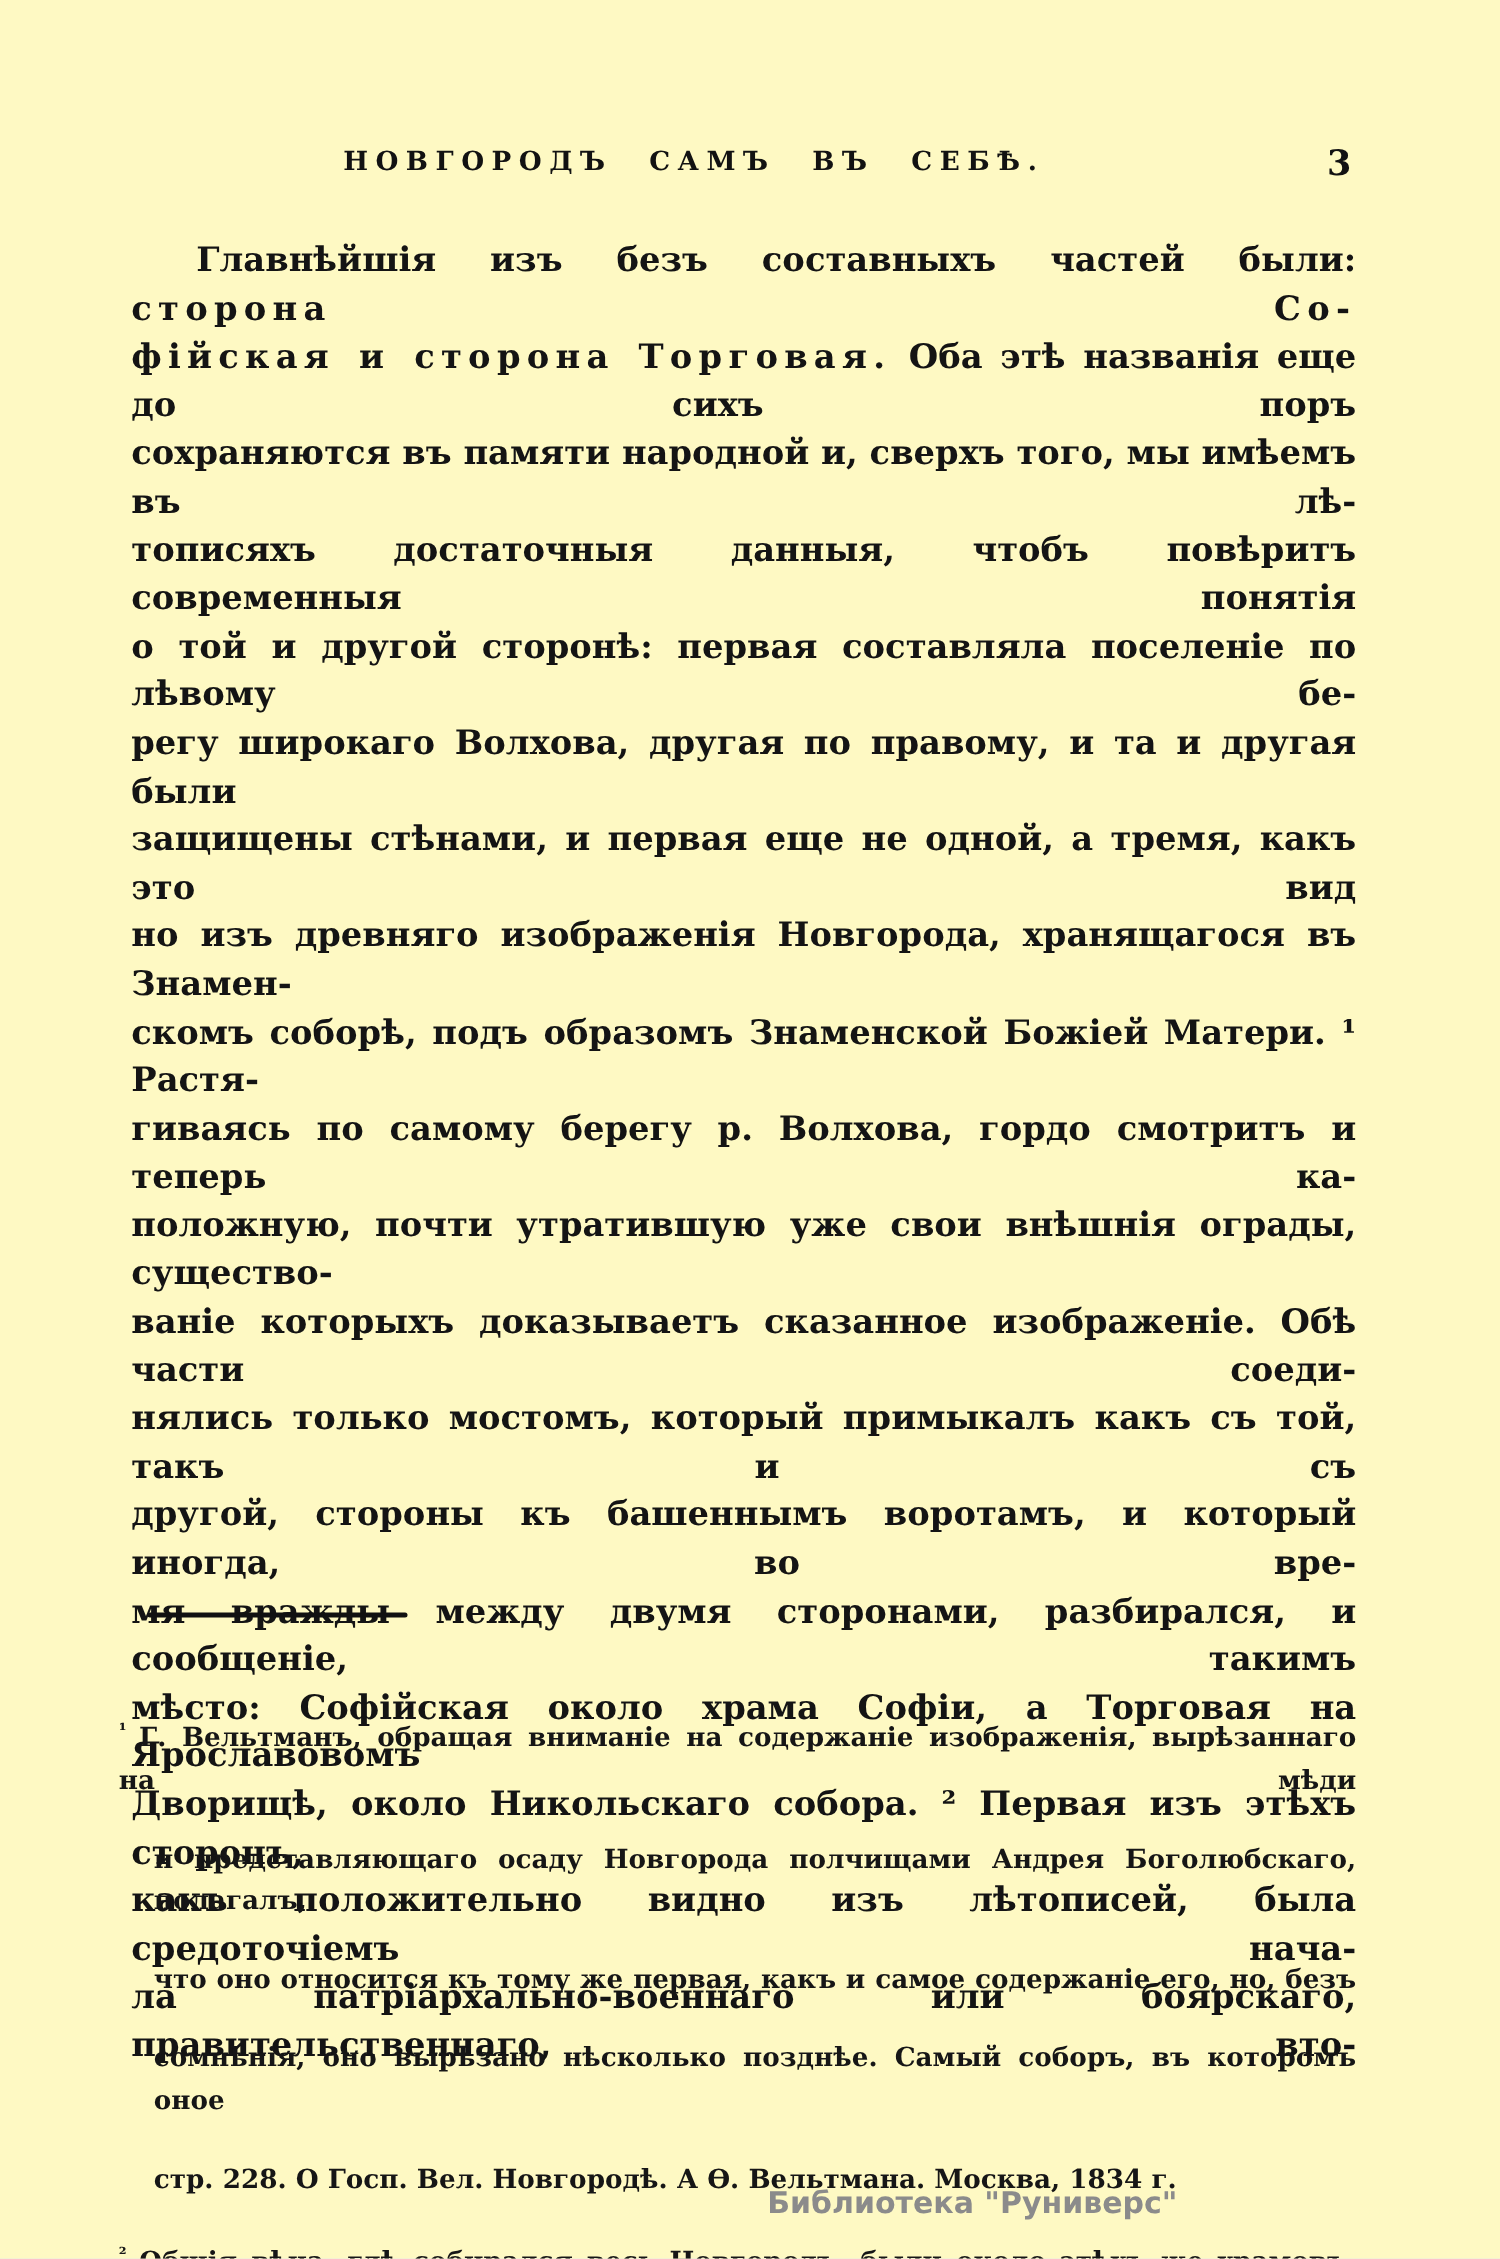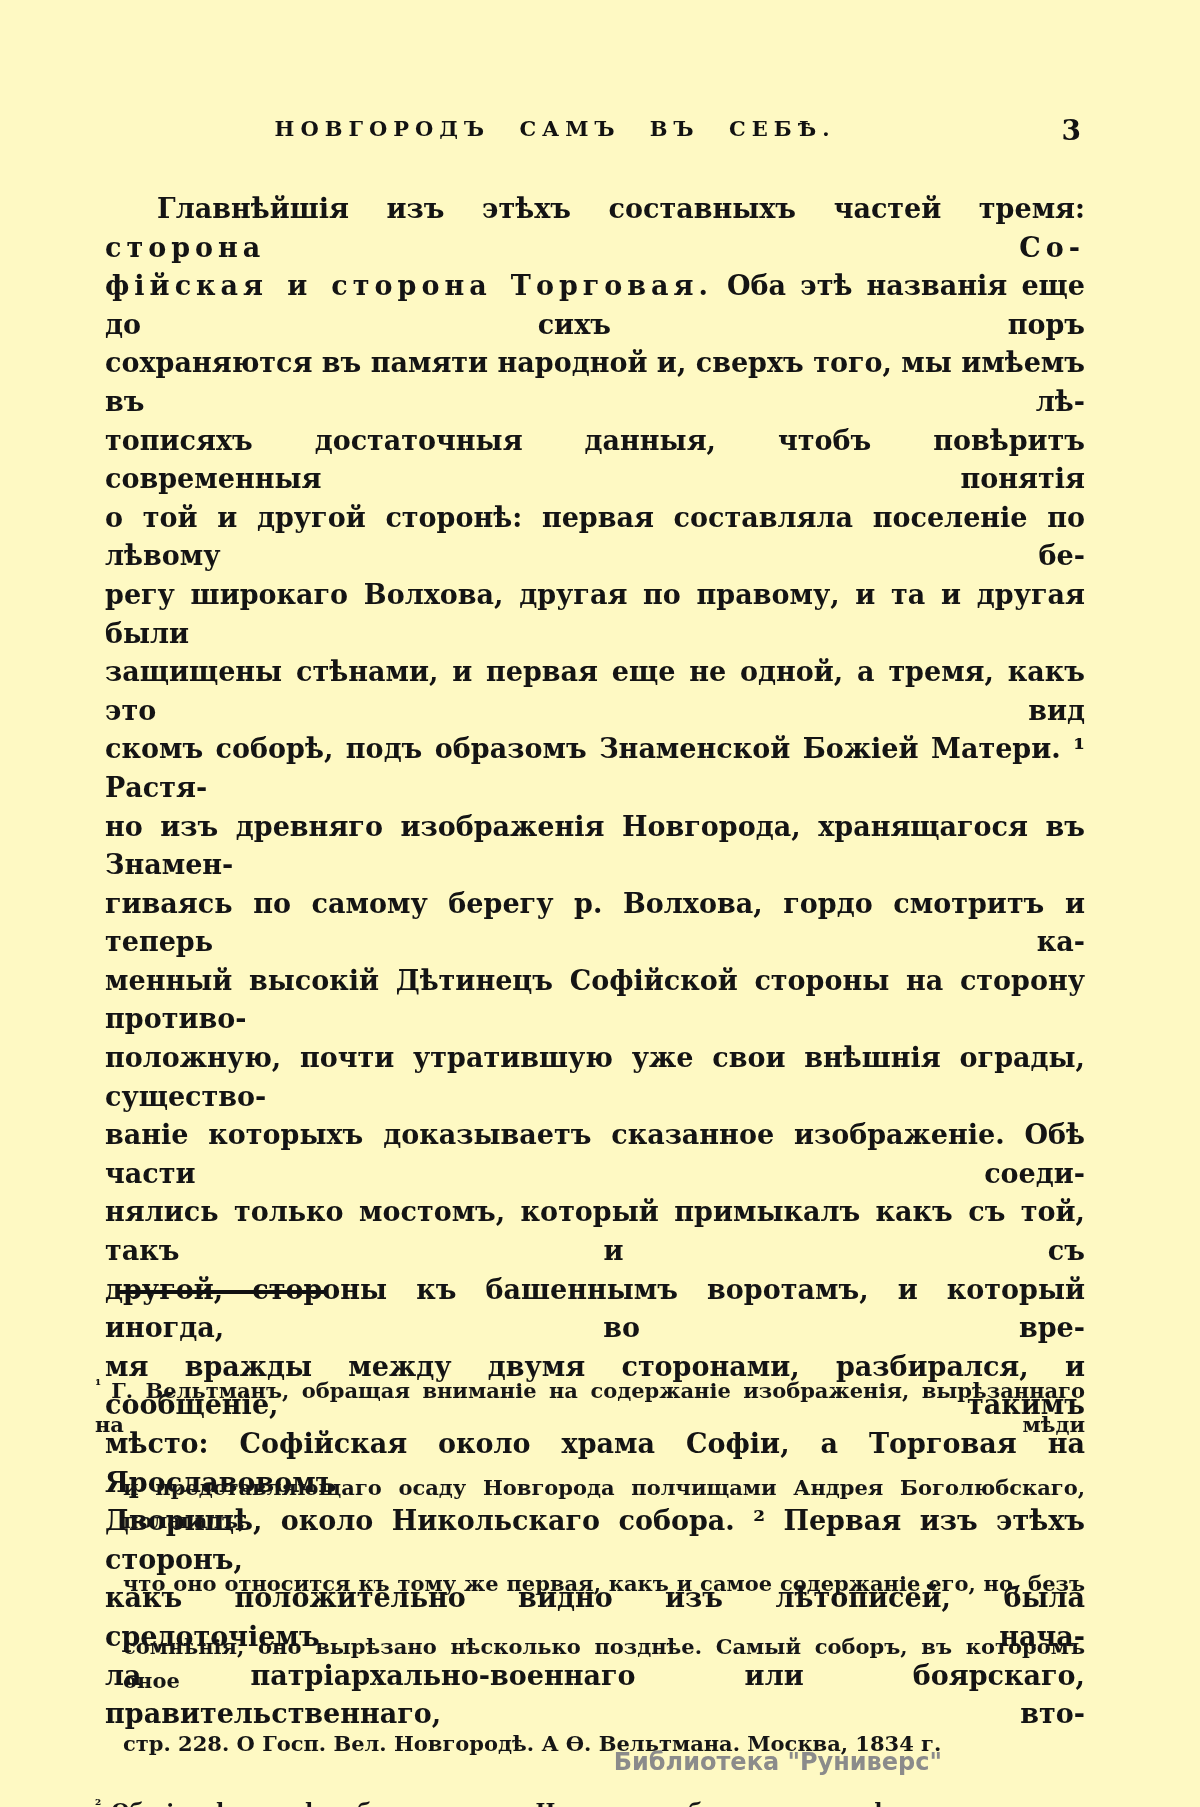--- a/index.html
+++ b/index.html
@@ -67,31 +67,30 @@
 <body>
 
 <div class="page">
 
   <div class="header-row">
     <div class="running-header">НОВГОРОДЪ САМЪ ВЪ СЕБѢ.</div>
     <div class="page-number">3</div>
   </div>
 
   <div class="text-block">
-    <div class="line indent"><span>Главнѣйшія изъ этѣхъ составныхъ частей тремя:</span> <span class="spaced">сторона Со-</span></div>
+    <div class="line indent"><span>Главнѣйшія изъ безъ составныхъ частей были:</span> <span class="spaced">сторона Со-</span></div>
     <div class="line"><span class="spaced">фійская и сторона Торговая.</span> <span>Оба этѣ названія еще до сихъ поръ</span></div>
     <div class="line">сохраняются въ памяти народной и, сверхъ того, мы имѣемъ въ лѣ-</div>
     <div class="line">тописяхъ достаточныя данныя, чтобъ повѣритъ современныя понятія</div>
     <div class="line">о той и другой сторонѣ: первая составляла поселеніе по лѣвому бе-</div>
     <div class="line">регу широкаго Волхова, другая по правому, и та и другая были</div>
     <div class="line">защищены стѣнами, и первая еще не одной, а тремя, какъ это вид</div>
+    <div class="line">но изъ древняго изображенія Новгорода, хранящагося въ Знамен-</div>
     <div class="line">скомъ соборѣ, подъ образомъ Знаменской Божіей Матери. ¹ Растя-</div>
-    <div class="line">но изъ древняго изображенія Новгорода, хранящагося въ Знамен-</div>
     <div class="line">гиваясь по самому берегу р. Волхова, гордо смотритъ и теперь ка-</div>
-    <div class="line">менный высокій Дѣтинецъ Софійской стороны на сторону противо-</div>
     <div class="line">положную, почти утратившую уже свои внѣшнія ограды, существо-</div>
     <div class="line">ваніе которыхъ доказываетъ сказанное изображеніе. Обѣ части соеди-</div>
     <div class="line">нялись только мостомъ, который примыкалъ какъ съ той, такъ и съ</div>
     <div class="line">другой, стороны къ башеннымъ воротамъ, и который иногда, во вре-</div>
     <div class="line">мя вражды между двумя сторонами, разбирался, и сообщеніе, такимъ</div>
     <div class="line">мѣсто: Софійская около храма Софіи, а Торговая на Ярославовомъ</div>
     <div class="line">Дворищѣ, около Никольскаго собора. ² Первая изъ этѣхъ сторонъ,</div>
     <div class="line">какъ положительно видно изъ лѣтописей, была средоточіемъ нача-</div>
     <div class="line">ла патріархально-военнаго или боярскаго, правительственнаго, вто-</div>
 

